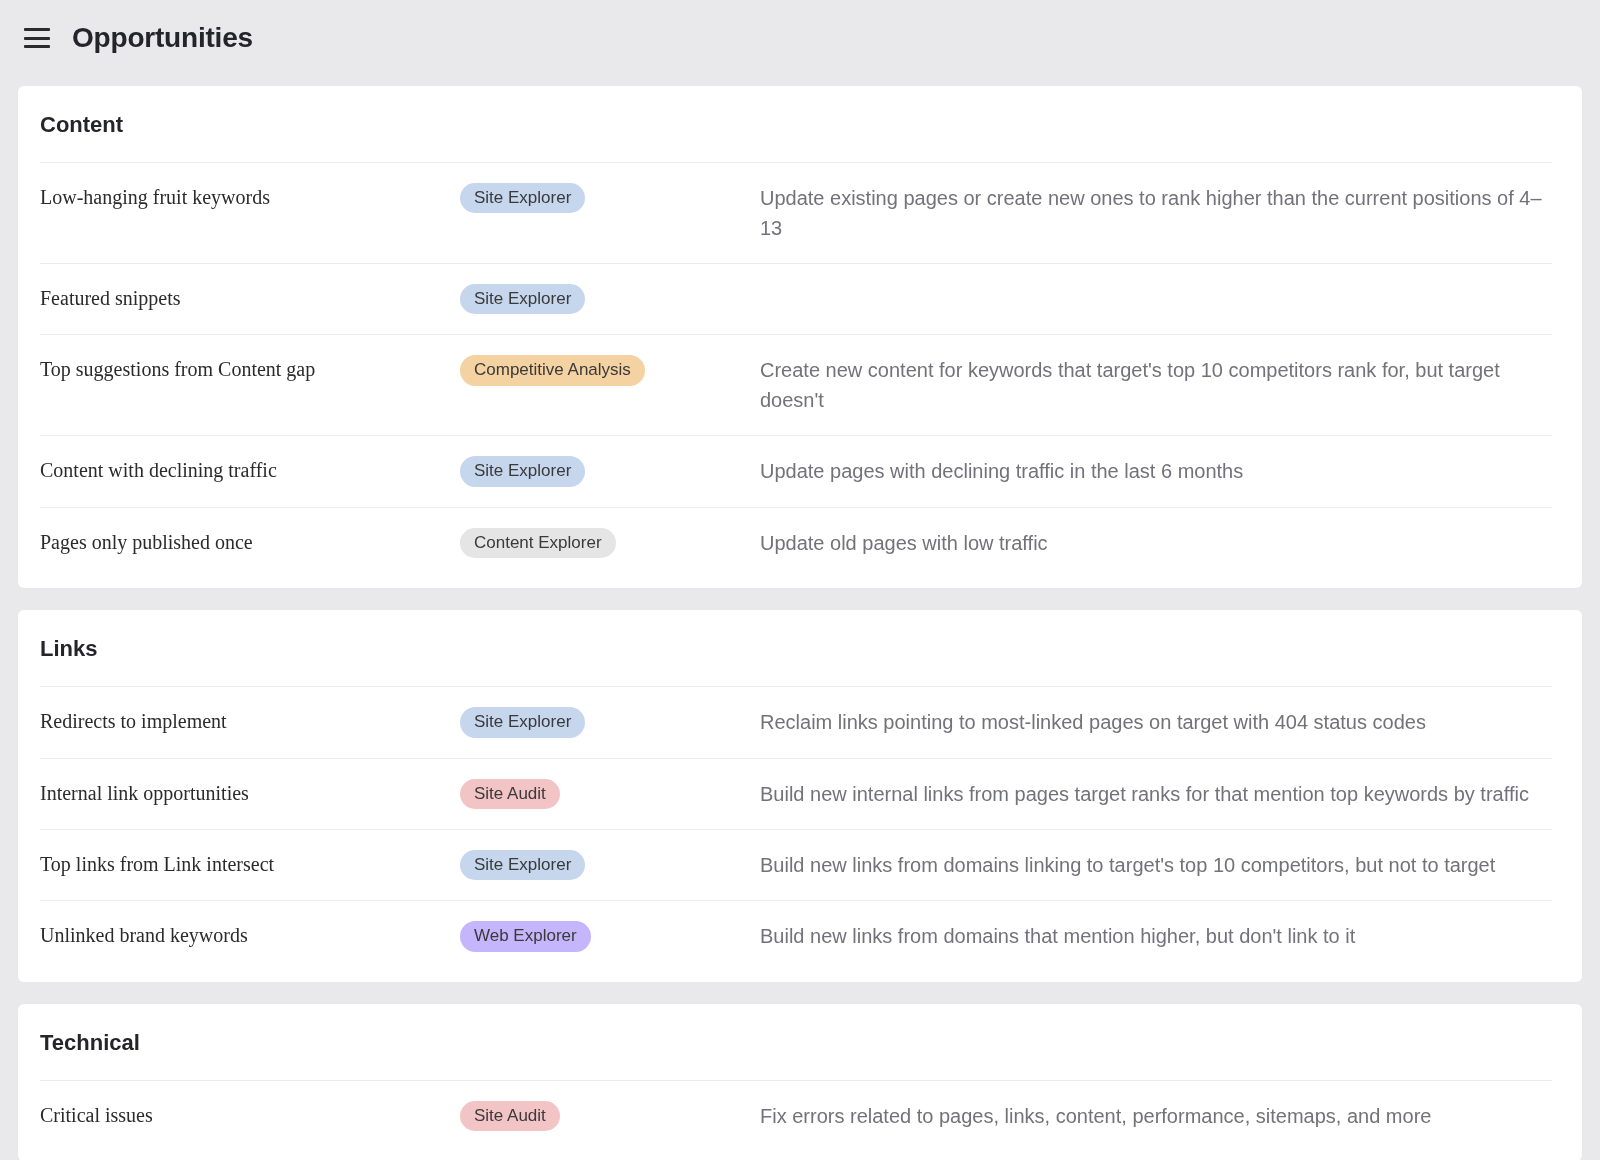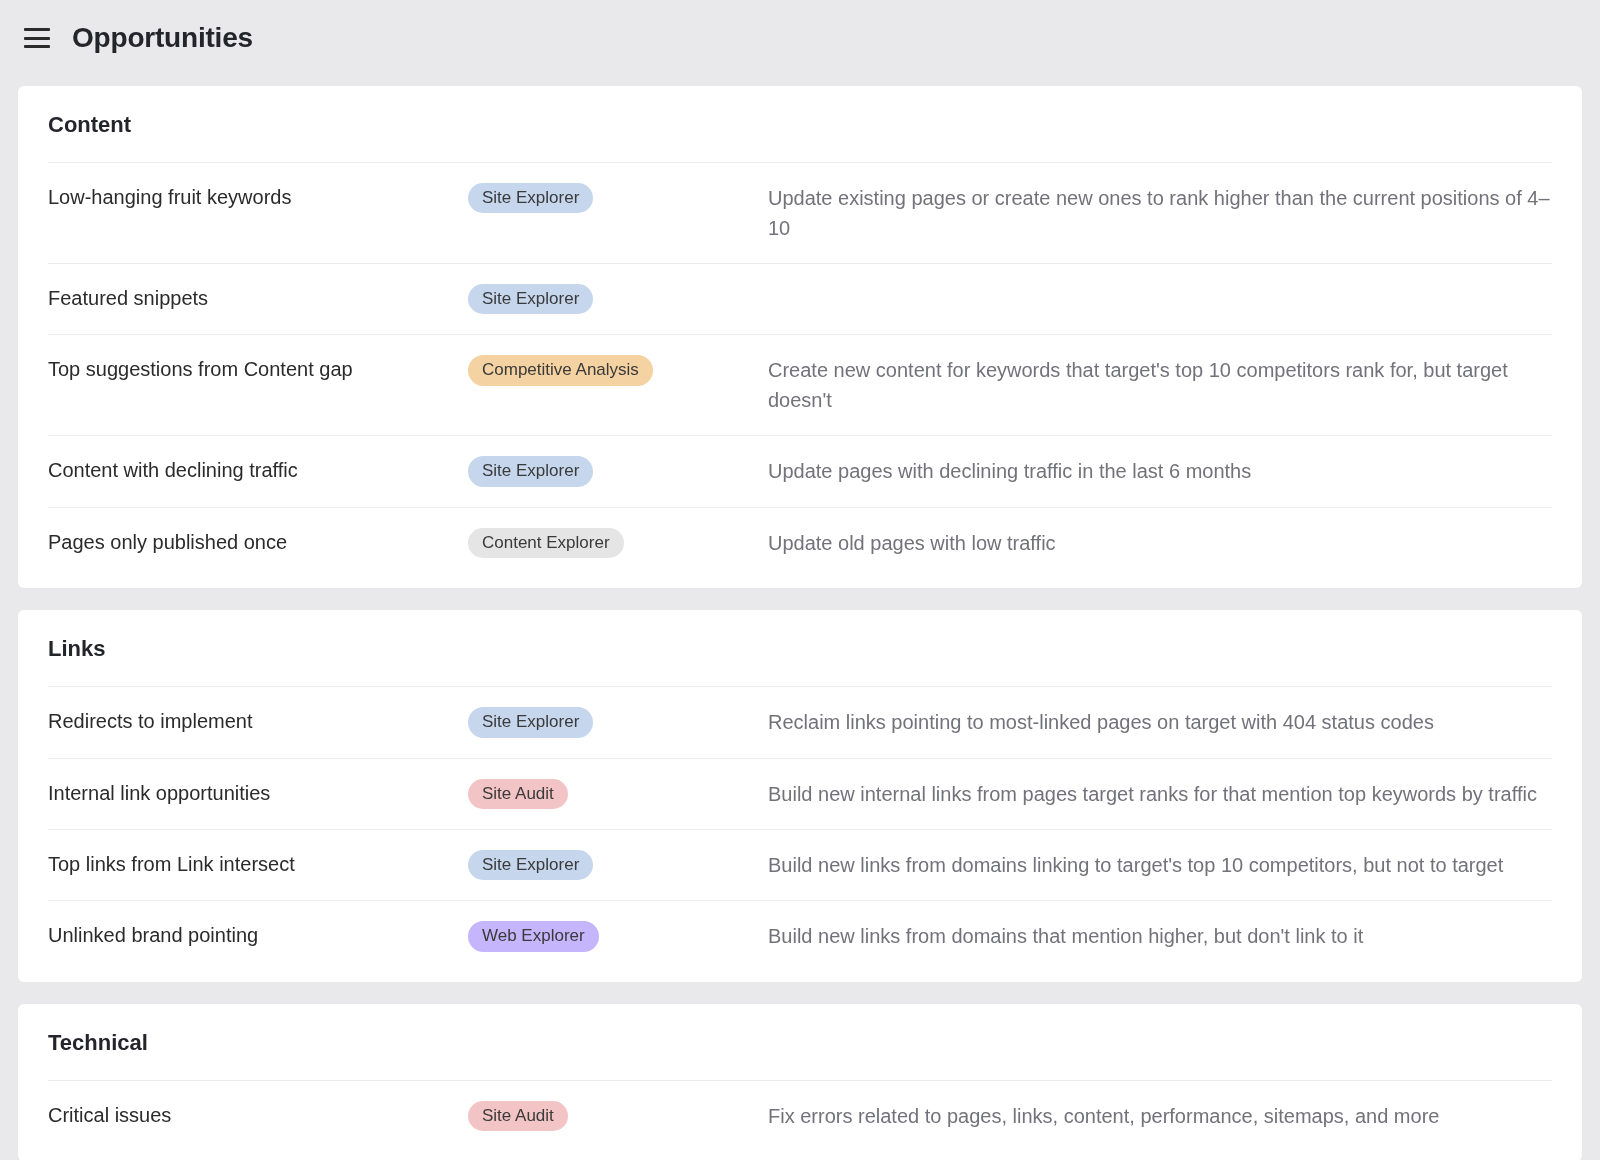--- a/index.html
+++ b/index.html
@@ -35,40 +35,41 @@
   .page-title {
     font-size: 28px;
     font-weight: 700;
     color: #24242b;
     letter-spacing: -0.2px;
   }
   .card {
     background: #fff;
     margin: 10px 18px 22px 18px;
     border-radius: 6px;
-    padding: 26px 30px 10px 30px;
+    padding: 26px 30px 10px 22px;
   }
   .section-title {
     font-size: 22px;
     font-weight: 700;
     color: #24242b;
     margin-bottom: 24px;
   }
   .row {
     display: flex;
     align-items: flex-start;
     padding: 20px 0;
     border-top: 1px solid #ececee;
     gap: 20px;
   }
   .col-name {
     flex: 0 0 400px;
     font-size: 20px;
     color: #2b2b2b;
     line-height: 1.4;
+    font-family: Liberation Serif, serif;
   }
   .col-tag {
     flex: 0 0 280px;
   }
   .col-desc {
     flex: 1;
     font-size: 20px;
     color: #72727a;
     line-height: 1.5;
   }
@@ -97,21 +98,21 @@
   </div>
   <h1 class="page-title">Opportunities</h1>
 </div>
 
 <div id="sections-container">
     <div class="card">
       <div class="section-title">Content</div>
       <div class="row">
         <div class="col-name">Low-hanging fruit keywords</div>
         <div class="col-tag"><span class="badge badge-site-explorer">Site Explorer</span></div>
-        <div class="col-desc">Update existing pages or create new ones to rank higher than the current positions of 4–10</div>
+        <div class="col-desc">Update existing pages or create new ones to rank higher than the current positions of 4–13</div>
       </div>
       <div class="row">
         <div class="col-name">Featured snippets</div>
         <div class="col-tag"><span class="badge badge-site-explorer">Site Explorer</span></div>
       </div>
       <div class="row">
         <div class="col-name">Top suggestions from Content gap</div>
         <div class="col-tag"><span class="badge badge-competitive-analysis">Competitive Analysis</span></div>
         <div class="col-desc">Create new content for keywords that target's top 10 competitors rank for, but target doesn't</div>
       </div>
@@ -137,21 +138,21 @@
         <div class="col-name">Internal link opportunities</div>
         <div class="col-tag"><span class="badge badge-site-audit">Site Audit</span></div>
         <div class="col-desc">Build new internal links from pages target ranks for that mention top keywords by traffic</div>
       </div>
       <div class="row">
         <div class="col-name">Top links from Link intersect</div>
         <div class="col-tag"><span class="badge badge-site-explorer">Site Explorer</span></div>
         <div class="col-desc">Build new links from domains linking to target's top 10 competitors, but not to target</div>
       </div>
       <div class="row">
-        <div class="col-name">Unlinked brand pointing</div>
+        <div class="col-name">Unlinked brand keywords</div>
         <div class="col-tag"><span class="badge badge-web-explorer">Web Explorer</span></div>
         <div class="col-desc">Build new links from domains that mention higher, but don't link to it</div>
       </div>
     </div>
     <div class="card">
       <div class="section-title">Technical</div>
       <div class="row">
         <div class="col-name">Critical issues</div>
         <div class="col-tag"><span class="badge badge-site-audit">Site Audit</span></div>
         <div class="col-desc">Fix errors related to pages, links, content, performance, sitemaps, and more</div>

